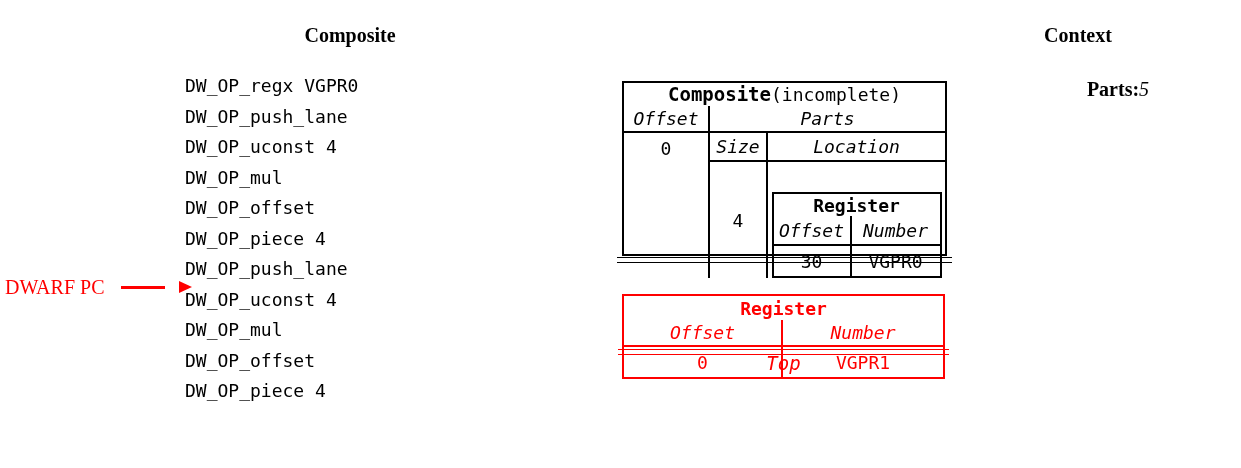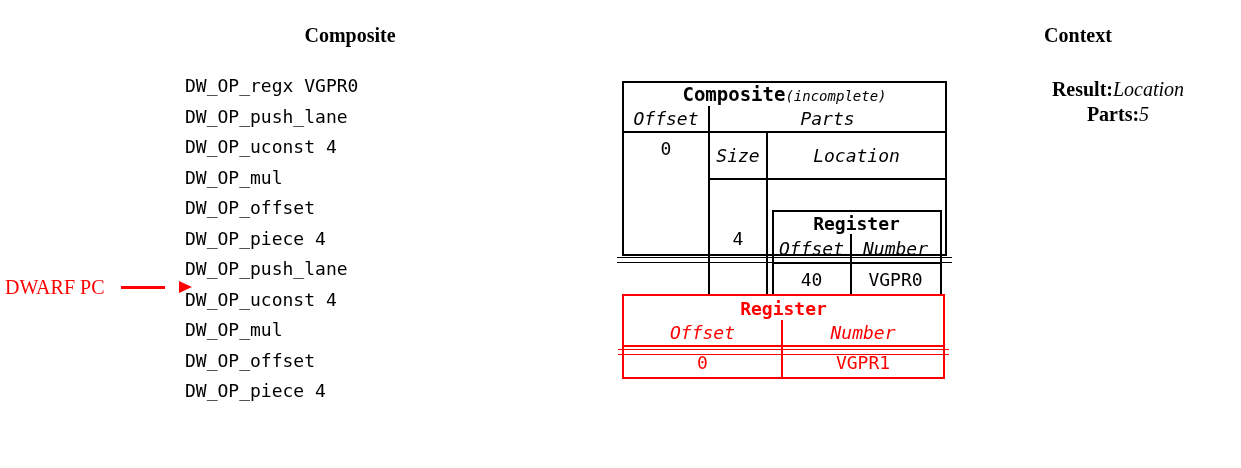--- a/index.html
+++ b/index.html
@@ -71,35 +71,35 @@
     width: 325px; height: 175px;
     border: 2px solid #000;
     font-size: 18px;
     display: flex; flex-direction: column;
   }
   .comp-title {
     height: 23px;
     display: flex; justify-content: center; align-items: baseline;
   }
   .comp-title-main { font-weight: bold; font-size: 19px; line-height: 23px; }
-  .comp-title-qualifier { font-style: italic; font-size: 14px; }
+  .comp-title-qualifier { font-size: 18px; }
   .comp-body { flex: 1; display: flex; }
   .col-offset { width: 86px; border-right: 2px solid #000; display: flex; flex-direction: column; }
   .col-parts  { flex: 1; display: flex; flex-direction: column; }
   .cell-h {
     height: 27px;
     border-bottom: 2px solid #000;
     font-style: italic;
     display: flex; align-items: center; justify-content: center;
   }
   .cell-v { height: 30px; display: flex; align-items: center; justify-content: center; }
   .parts-body { flex: 1; display: flex; }
   .col-size { width: 58px; border-right: 2px solid #000; display: flex; flex-direction: column; }
   .col-loc  { flex: 1; display: flex; flex-direction: column; }
-  .col-size .cell-h, .col-loc .cell-h { height: 47px; }
+  .col-size .cell-h, .col-loc .cell-h { height: 29px; }
   .size-val { flex: 1; display: flex; align-items: center; justify-content: center; }
   .loc-body { flex: 1; display: flex; align-items: center; justify-content: center; }
 
   
   .regtable { display: flex; flex-direction: column; border: 2px solid; margin-top: 30px; }
   .regtable.black { width: 170px; height: 86px; border-color: #000; color: #000; }
   .regtable.red {
     position: absolute; left: 622px; top: 264px;
     width: 323px; height: 85px;
     border-color: #ff0000; color: #ff0000;
@@ -197,21 +197,21 @@
           </div>
           <div class="col-loc">
             <div class="cell-h">Location</div>
             <div class="loc-body">
 
               <div class="regtable black">
                 <div class="rt-title">Register</div>
                 <div class="rt-body">
                   <div class="rt-col first">
                     <div class="rt-h">Offset</div>
-                    <div class="rt-v">40</div>
+                    <div class="rt-v">30</div>
                   </div>
                   <div class="rt-col">
                     <div class="rt-h">Number</div>
                     <div class="rt-v">VGPR0</div>
                   </div>
                 </div>
               </div>
             </div>
           </div>
         </div>
@@ -229,23 +229,21 @@
         <div class="rt-v">0</div>
       </div>
       <div class="rt-col">
         <div class="rt-h">Number</div>
         <div class="rt-v">VGPR1</div>
       </div>
     </div>
   </div>
 
   <div class="sep sep-red"></div>
+  <div class="top-label">Top</div>
 
   <div class="context-block">
     <div class="ctx-line">
-      <span class="ctx-label">Result:</span><span class="ctx-value">Location</span>
-    </div>
-    <div class="ctx-line">
       <span class="ctx-label">Parts:</span><span class="ctx-value">5</span>
     </div>
   </div>
 
 </div>
 
 </body></html>

